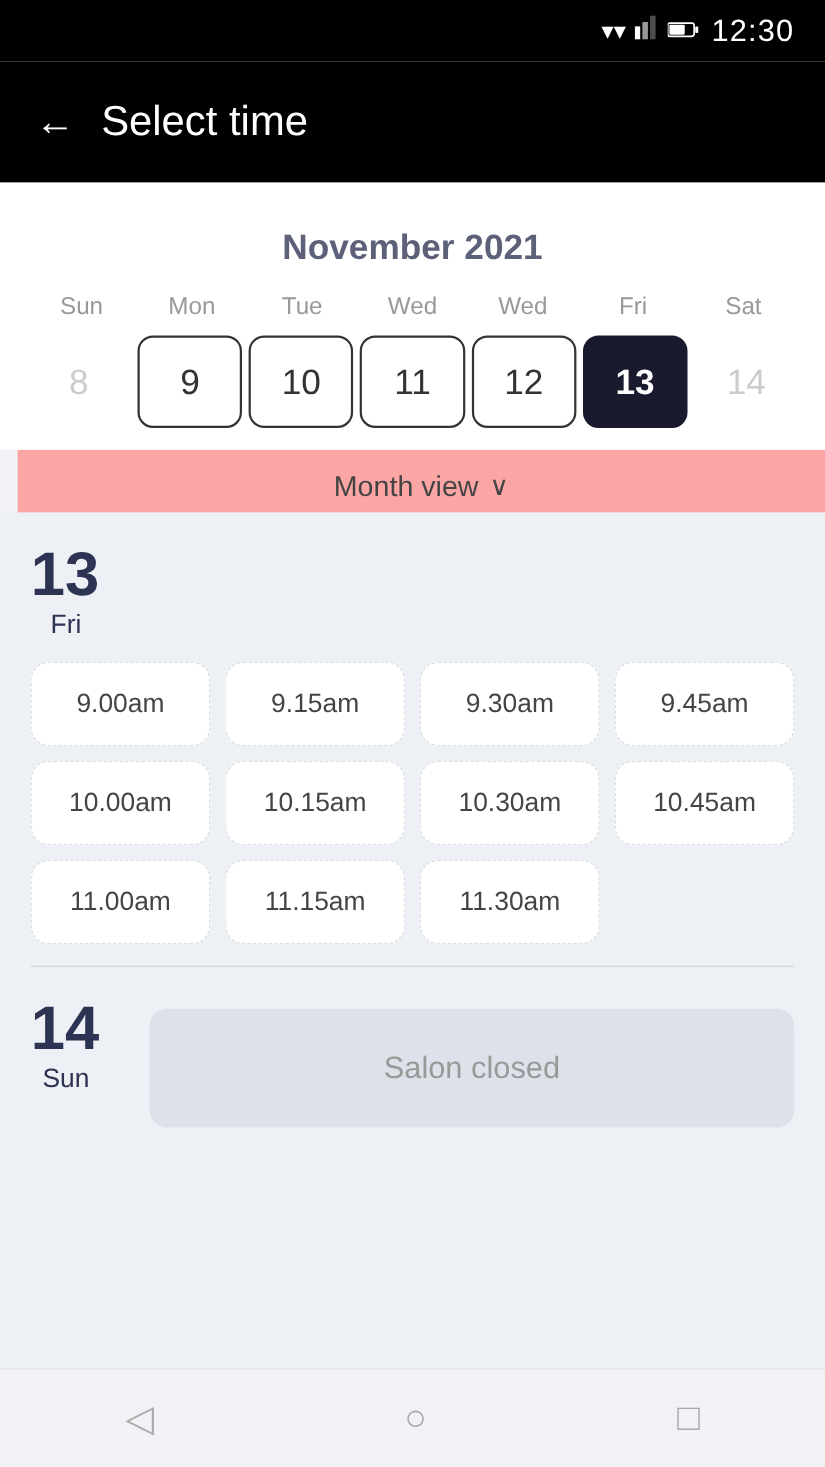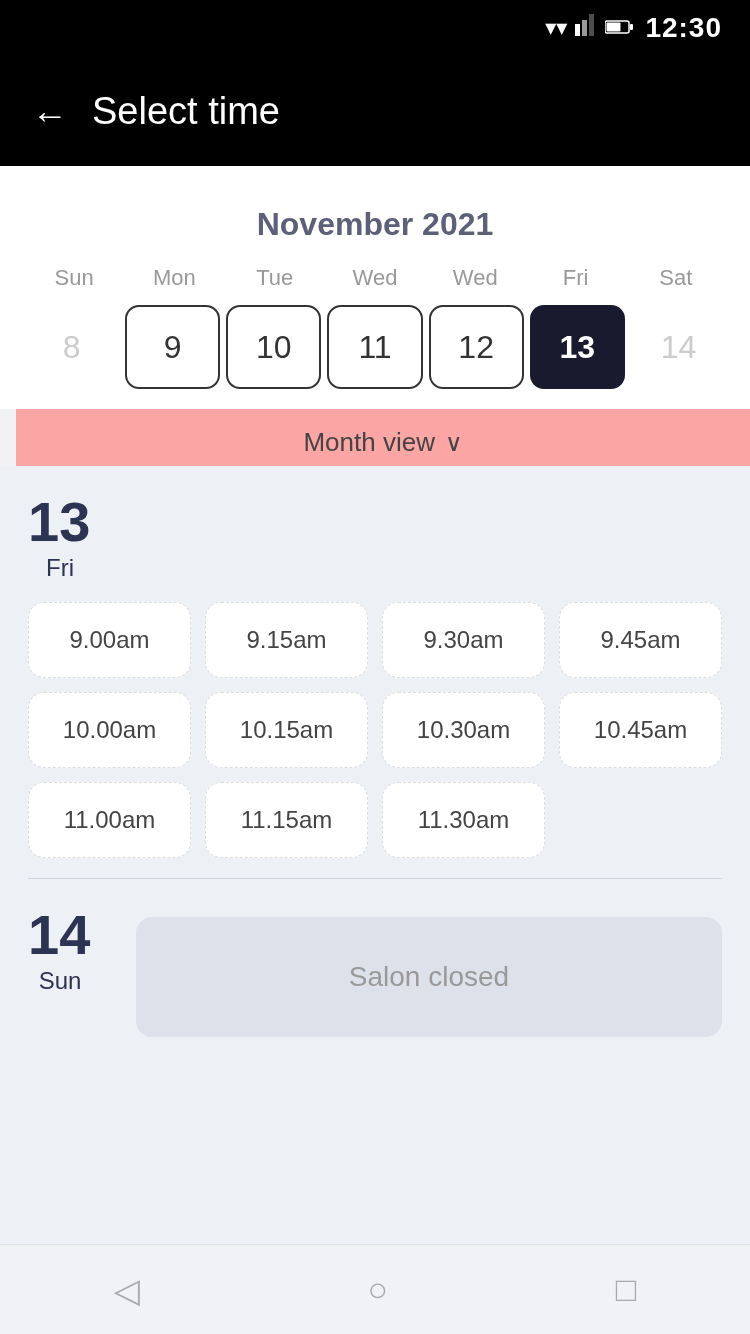--- a/index.html
+++ b/index.html
@@ -20,21 +20,21 @@
       height: 56px;
       display: flex;
       align-items: center;
       justify-content: flex-end;
       padding: 0 28px;
       gap: 12px;
     }
     .status-bar .time {
       color: #fff;
       font-size: 28px;
-      font-weight: 700;
+      font-weight: 400;
       letter-spacing: 1px;
     }
     .status-icons {
       display: flex;
       align-items: center;
       gap: 8px;
     }
     .icon-wifi, .icon-signal, .icon-battery {
       color: #fff;
       font-size: 22px;
@@ -192,21 +192,21 @@
       margin: 0 28px;
     }
 
     
     .day-block-14 {
       padding: 28px 28px 20px;
     }
     .closed-box {
       background: #dde1ea;
       border-radius: 16px;
-      height: 120px;
+      height: 108px;
       display: flex;
       align-items: center;
       justify-content: center;
       margin-top: 10px;
     }
     .closed-text {
       font-size: 28px;
       color: #999;
     }
 

